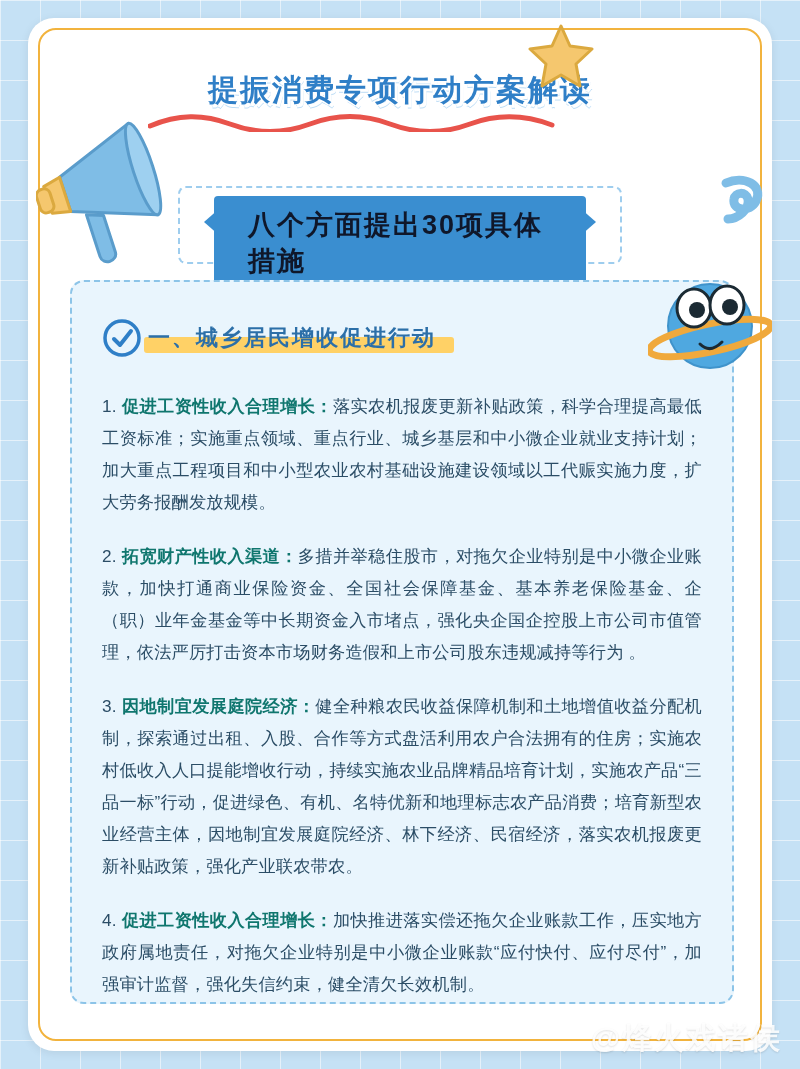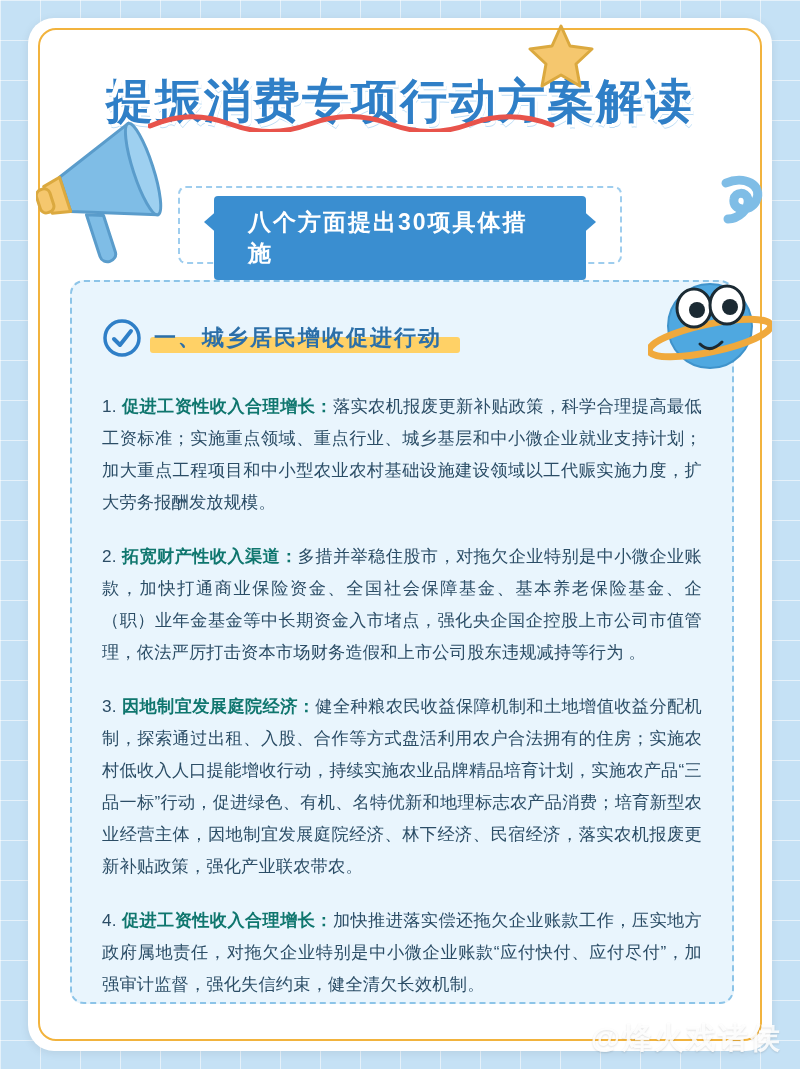--- a/index.html
+++ b/index.html
@@ -51,21 +51,21 @@
   
   .title-wrap {
     position: absolute;
     left: 0;
     top: 52px;
     width: 744px;
     text-align: center;
   }
   .main-title {
     display: inline-block;
-    font-size: 47px;
+    font-size: 30px;
     font-weight: bold;
     color: #2f7fc7;
     letter-spacing: 2px;
     -webkit-text-stroke: 0px;
     text-shadow:
       3px 3px 0 #ffffff,
       -1px -1px 0 #ffffff,
        1px -1px 0 #ffffff,
       -1px  1px 0 #ffffff,
        3px 4px 0 #bcdcf5;
@@ -77,22 +77,22 @@
     top: 96px;
     width: 430px;
     height: 18px;
   }
   .subtitle-banner {
     position: absolute;
     left: 50%;
     transform: translateX(-50%);
     top: 178px;
     background: #3a8ed0;
-    color: #ffffff;
-    font-size: 23px;
+    color: #0f172a;
+    font-size: 27px;
     font-weight: bold;
     letter-spacing: 2px;
     padding: 11px 34px;
     border-radius: 4px;
     box-shadow: 0 3px 0 rgba(0,0,0,0.06);
   }
   .subtitle-banner::before,
   .subtitle-banner::after {
     content: "";
     position: absolute;
@@ -166,21 +166,21 @@
     background: #e9f5fd;
     border: 2px dashed #8cc4e8;
     border-radius: 14px;
   }
   .section-head {
     position: absolute;
     left: 30px;
     top: 36px;
     display: flex;
     align-items: center;
-    gap: 12px;
+    gap: 6px;
   }
   .check-circle {
     width: 40px;
     height: 40px;
     flex: none;
   }
   .section-title-wrap {
     position: relative;
     display: inline-block;
   }

